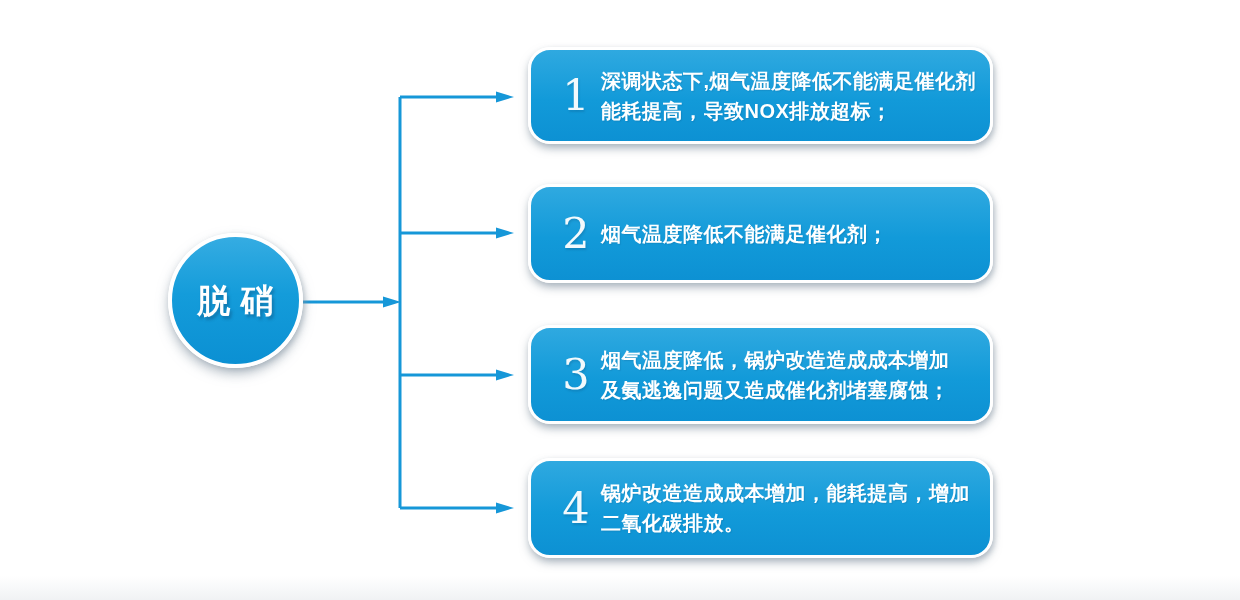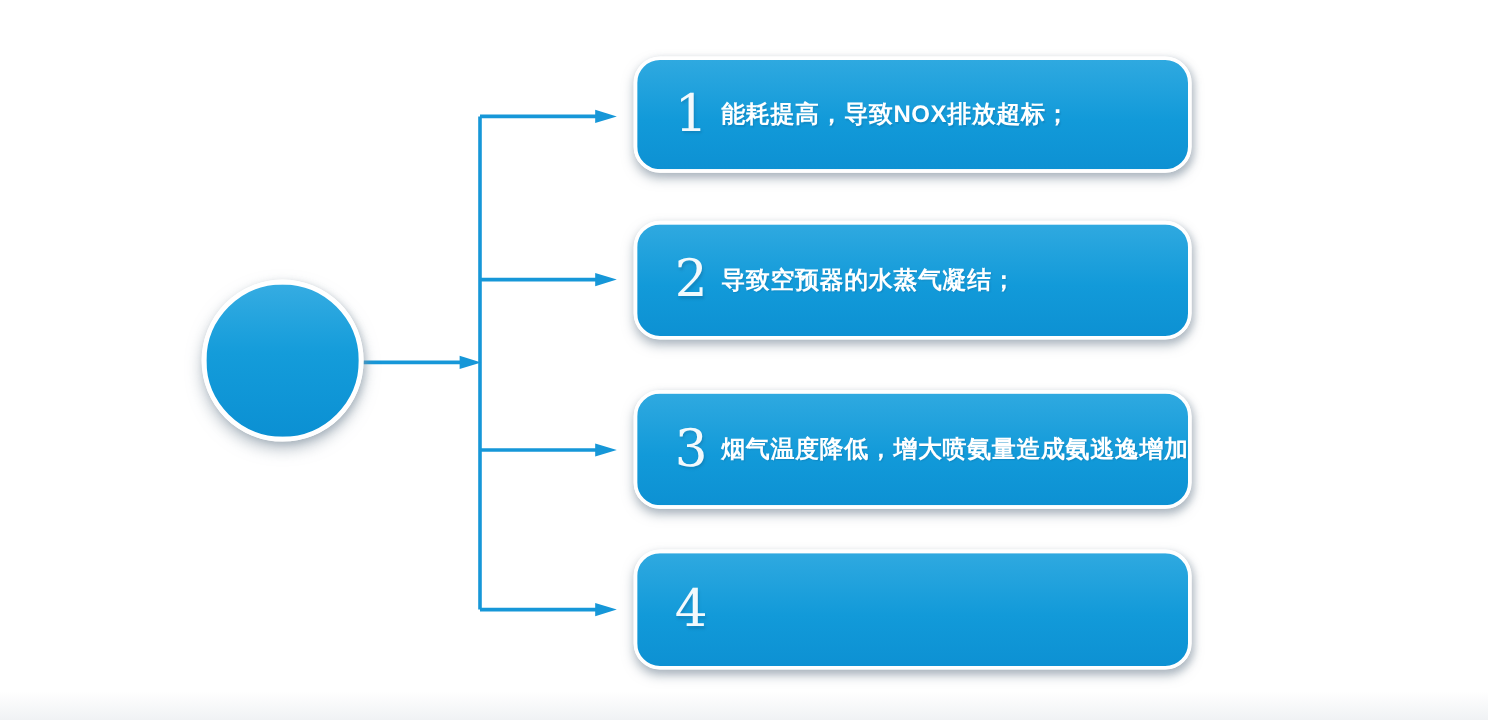--- a/index.html
+++ b/index.html
@@ -104,41 +104,48 @@
     <g fill="#1697d8">
       <polygon points="401,302 383,296.5 383,307.5"></polygon>
       <polygon points="514,97 496,91.5 496,102.5"></polygon>
       <polygon points="514,233 496,227.5 496,238.5"></polygon>
       <polygon points="514,375 496,369.5 496,380.5"></polygon>
       <polygon points="514,508 496,502.5 496,513.5"></polygon>
     </g>
   </svg>
 
   <div class="hub">
+    <span class="hub-line">脱硝</span>
   </div>
 
   <div class="card" style="top:47px;height:97px">
     <div class="card-num">1</div>
     <div class="card-text">
+      <span class="card-line">深调状态下,烟气温度降低不能满足催化剂</span>
       <span class="card-line">能耗提高，导致NOX排放超标；</span>
     </div>
   </div>
 
   <div class="card" style="top:184px;height:99px">
     <div class="card-num">2</div>
     <div class="card-text">
-      <span class="card-line">导致空预器的水蒸气凝结；</span>
+      <span class="card-line">烟气温度降低不能满足催化剂；</span>
       <span class="card-line"></span>
     </div>
   </div>
 
   <div class="card" style="top:325px;height:99px">
     <div class="card-num">3</div>
     <div class="card-text">
-      <span class="card-line">烟气温度降低，增大喷氨量造成氨逃逸增加</span>
+      <span class="card-line">烟气温度降低，锅炉改造造成成本增加</span>
+      <span class="card-line">及氨逃逸问题又造成催化剂堵塞腐蚀；</span>
     </div>
   </div>
 
   <div class="card" style="top:458px;height:100px">
     <div class="card-num">4</div>
+    <div class="card-text">
+      <span class="card-line">锅炉改造造成成本增加，能耗提高，增加</span>
+      <span class="card-line">二氧化碳排放。</span>
+    </div>
   </div>
 
 </div>
 
 </body></html>

